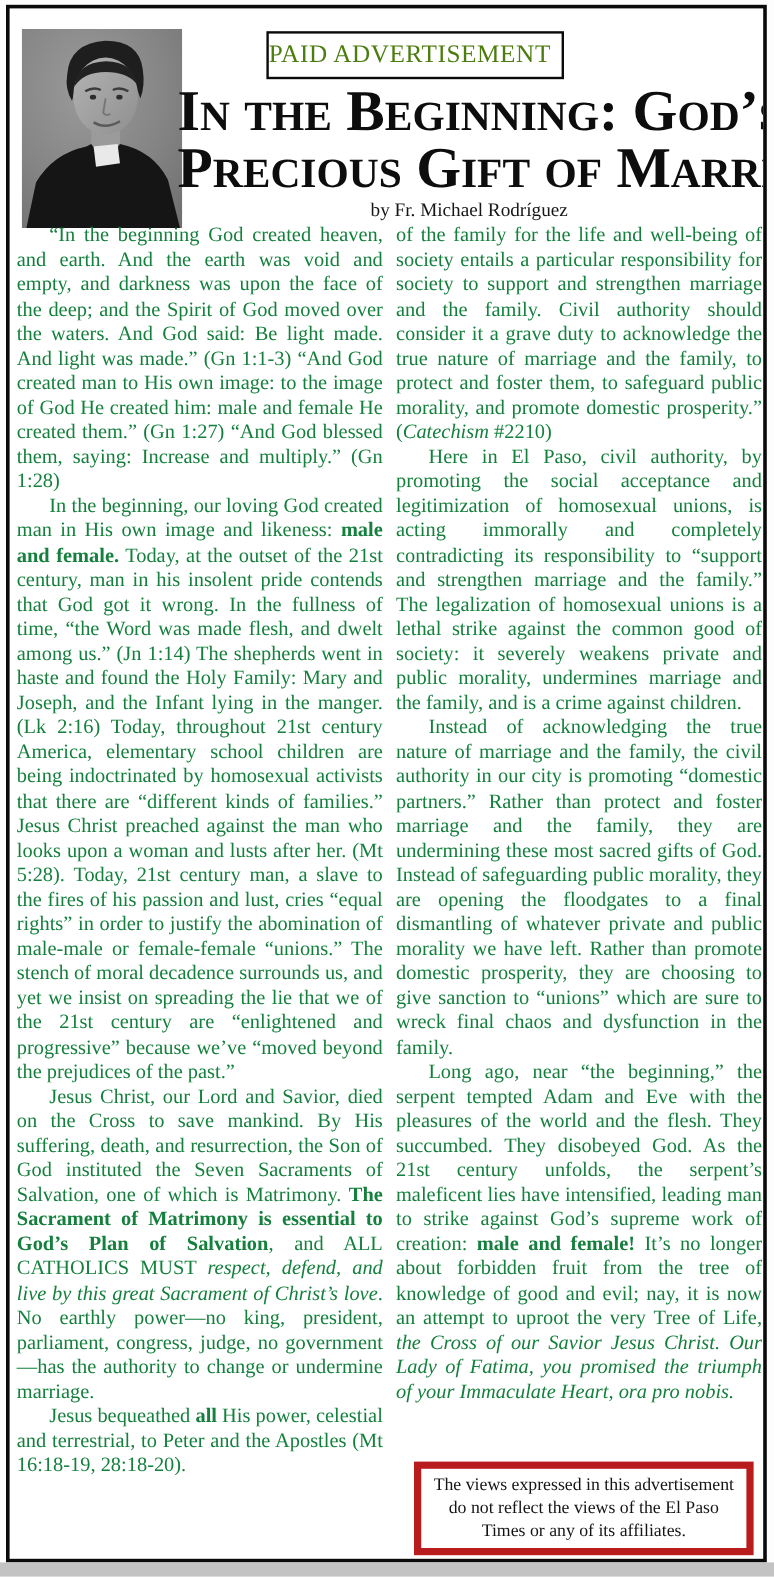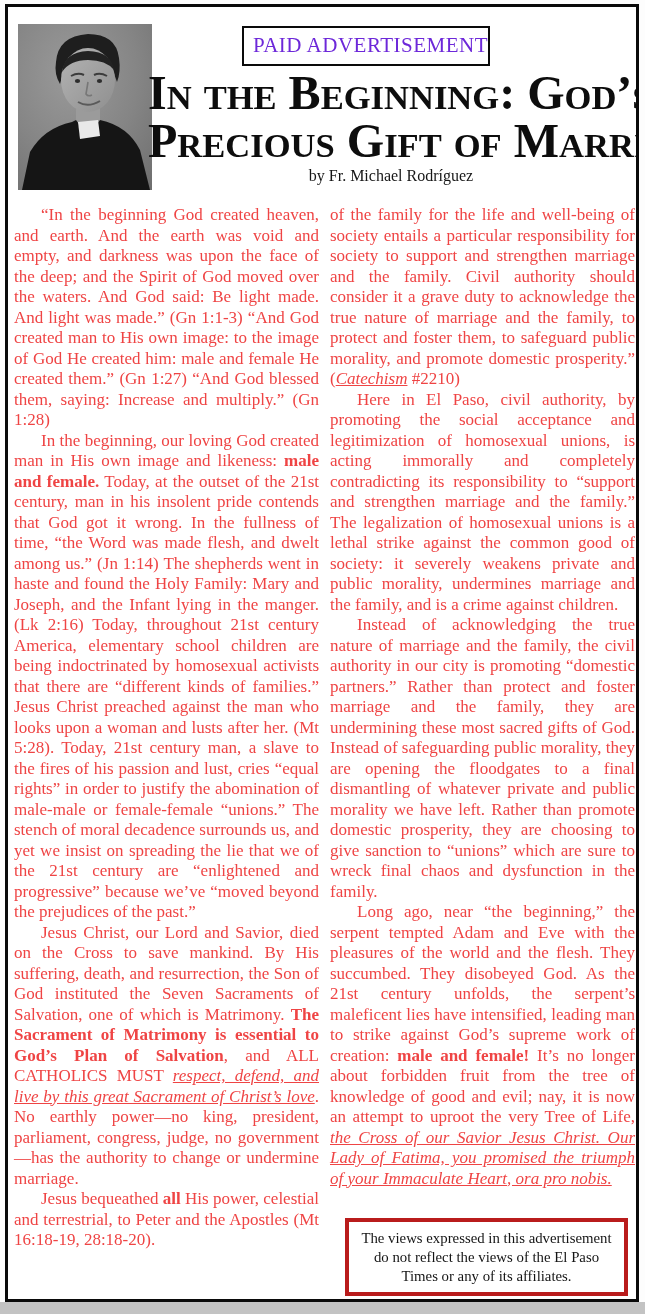--- a/index.html
+++ b/index.html
@@ -21,29 +21,29 @@
     overflow:hidden;
   }
 
   
   .photo {
     position:absolute; left:10px; top:17px;
     width:134px; height:166px;
     overflow:hidden;
   }
   .badge {
-    position:absolute; left:234px; top:19px;
+    position:absolute; left:214px; top:19px;
     width:248px; height:40px;
     border:2px solid #0a0a0a;
     box-sizing:border-box;
-    text-align:right;
+    text-align:left;
     font-size:21px;
     line-height:35px;
     letter-spacing:0.5px;
-    color:#6d28d9;
+    color:#4d7c0f;
     white-space:nowrap;
   }
   .title {
     position:absolute; left:140px; top:64px; width:486px;
     text-align:center;
     font-weight:bold;
     color:#0d0d0d;
   }
   .title-line { font-size:48px; line-height:44px; white-space:nowrap; }
   .sc-s { font-size:0.72em; text-transform:uppercase; }
@@ -51,39 +51,39 @@
   .byline {
     position:absolute; left:140px; top:160px; width:486px;
     text-align:center;
     font-size:16px;
     color:#161616;
     white-space:nowrap;
   }
 
   
   .col {
-    position:absolute; top:198px;
+    position:absolute; top:179px;
     width:305px;
     font-size:17px;
     line-height:20.5px;
     text-align:justify;
-    color:#ef4444;
+    color:#15803d;
   }
   .col-left  { left:6px; }
   .col-right { left:322px; }
   .para { margin:0; text-indent:27px; }
   .para.no-indent { text-indent:0; }
   .seg-b { font-weight:bold; }
-  .seg-i { font-style:italic;text-decoration:underline; }
+  .seg-i { font-style:italic; }
 
   
   .disclaimer {
     position:absolute; left:337px; top:1211px;
     width:283px; height:78px;
-    border:4px solid #b91c1c;
+    border:6px solid #b91c1c;
     box-sizing:border-box;
     display:flex; align-items:center; justify-content:center;
     background:#fff;
   }
   .disclaimer-inner {
     font-size:14.8px;
     line-height:19px;
     text-align:center;
     color:#141414;
     padding:2px 8px;

